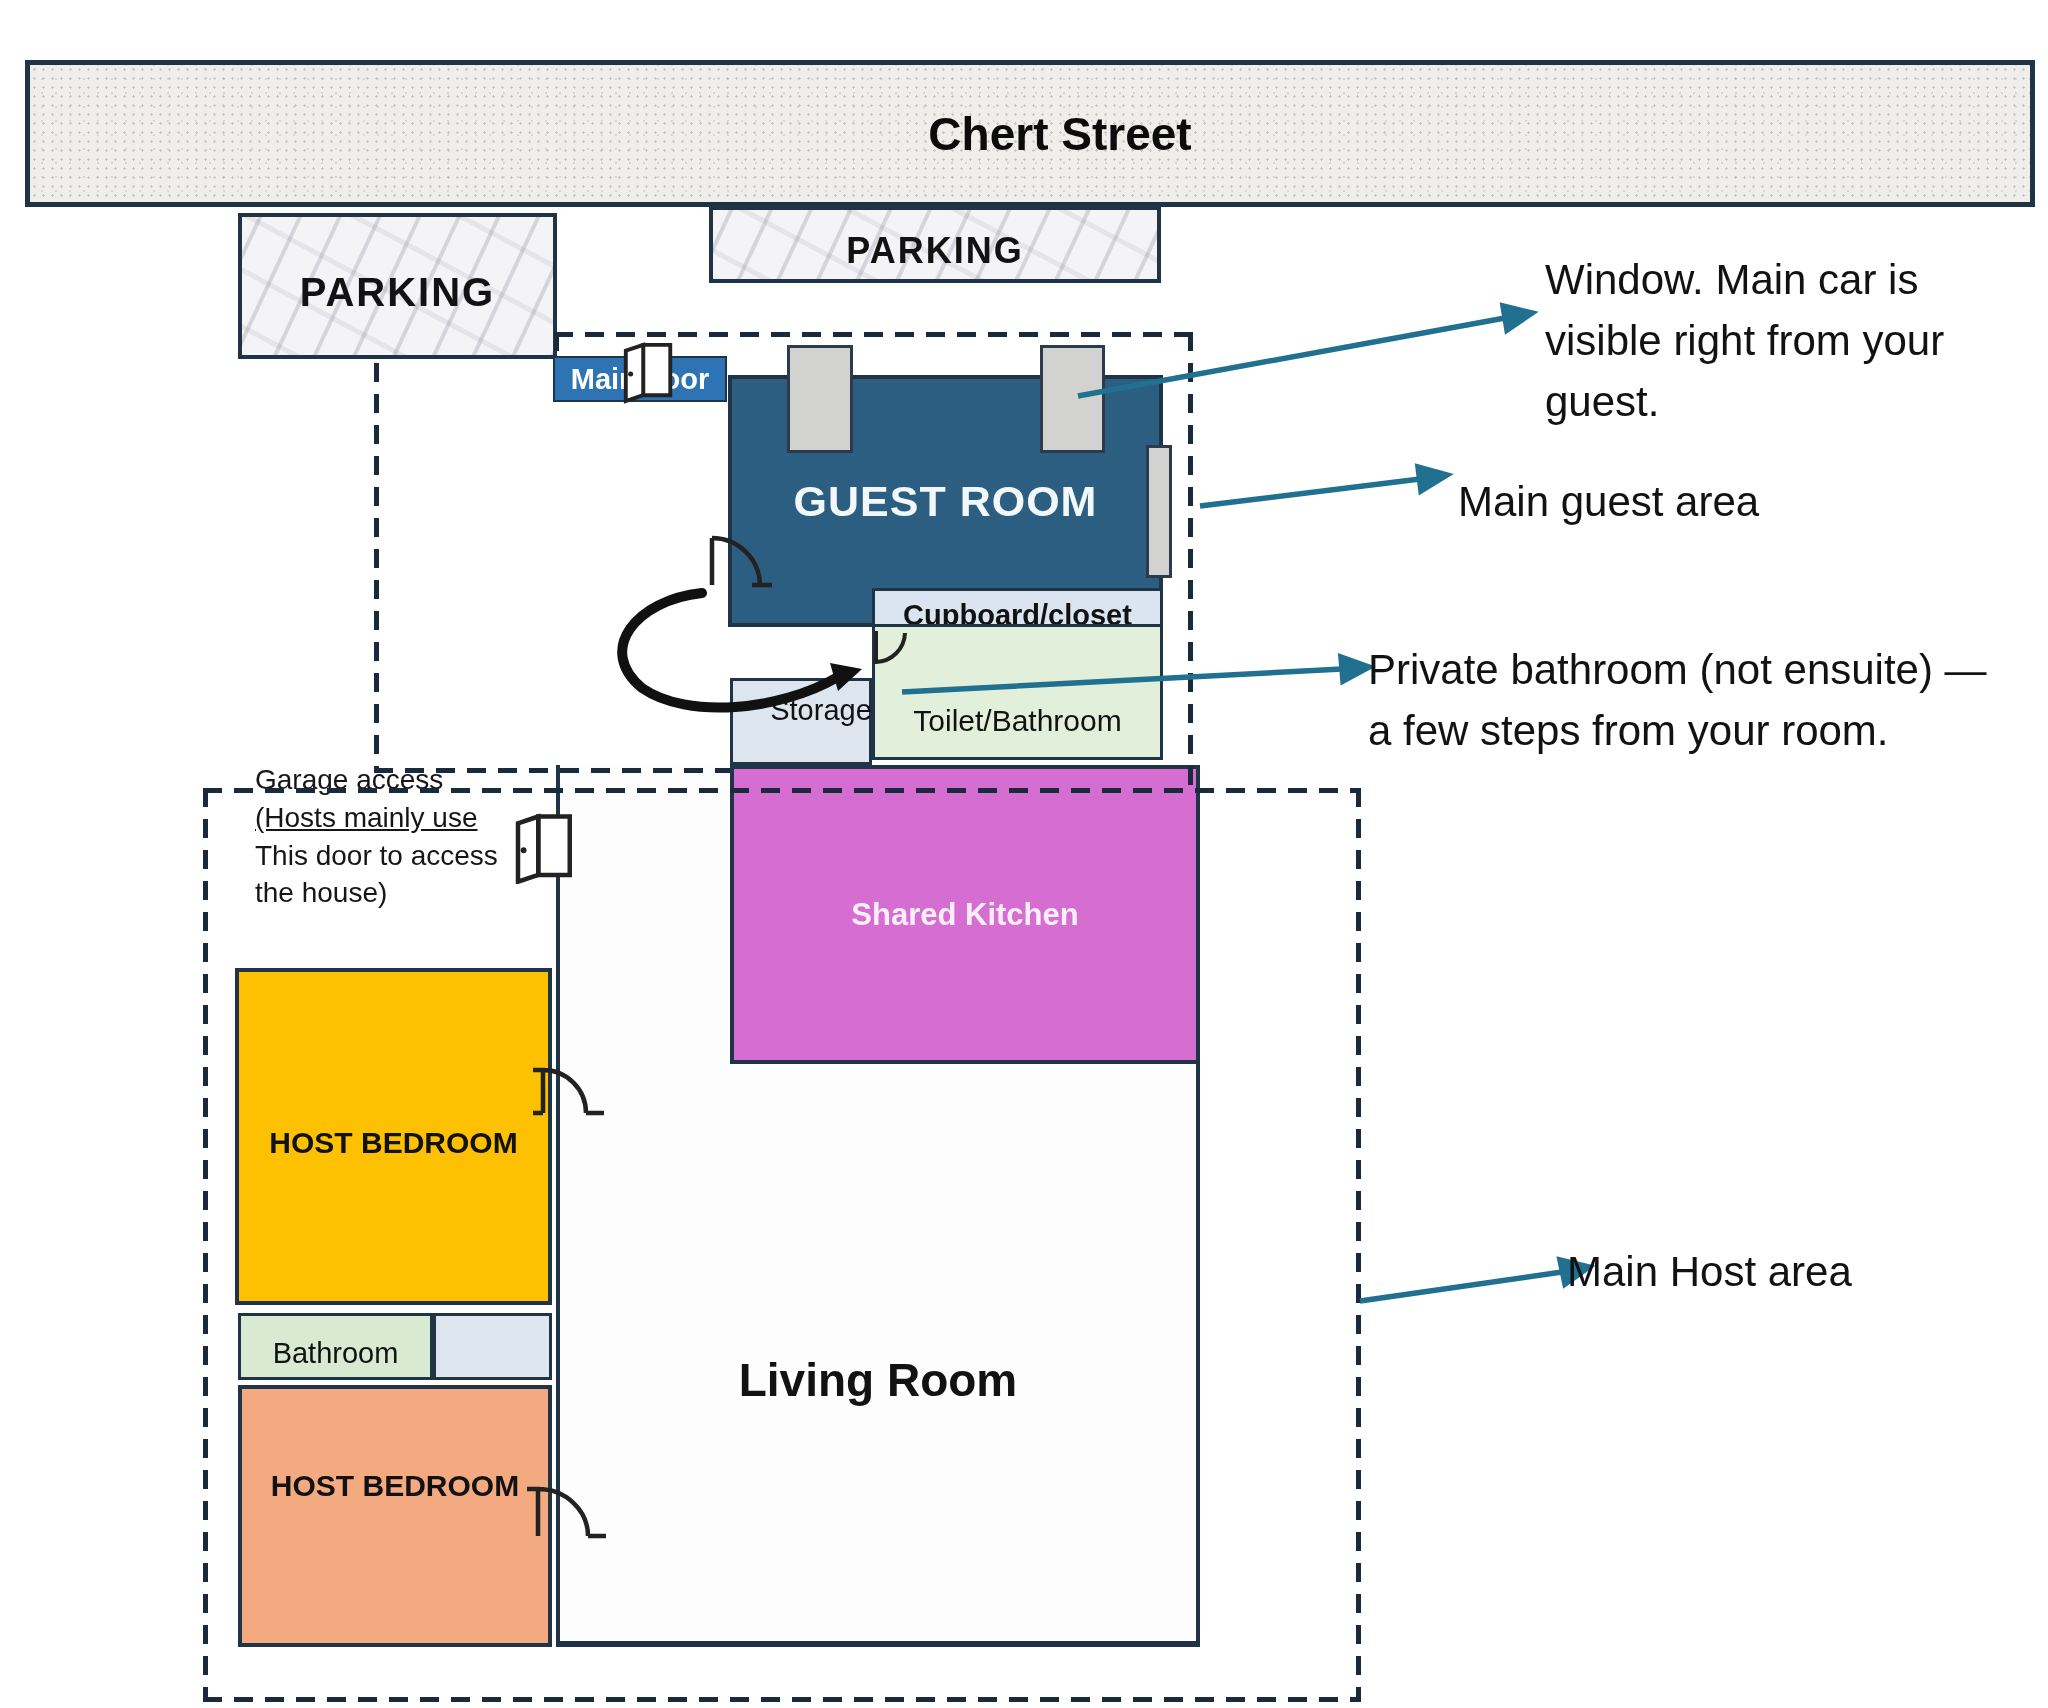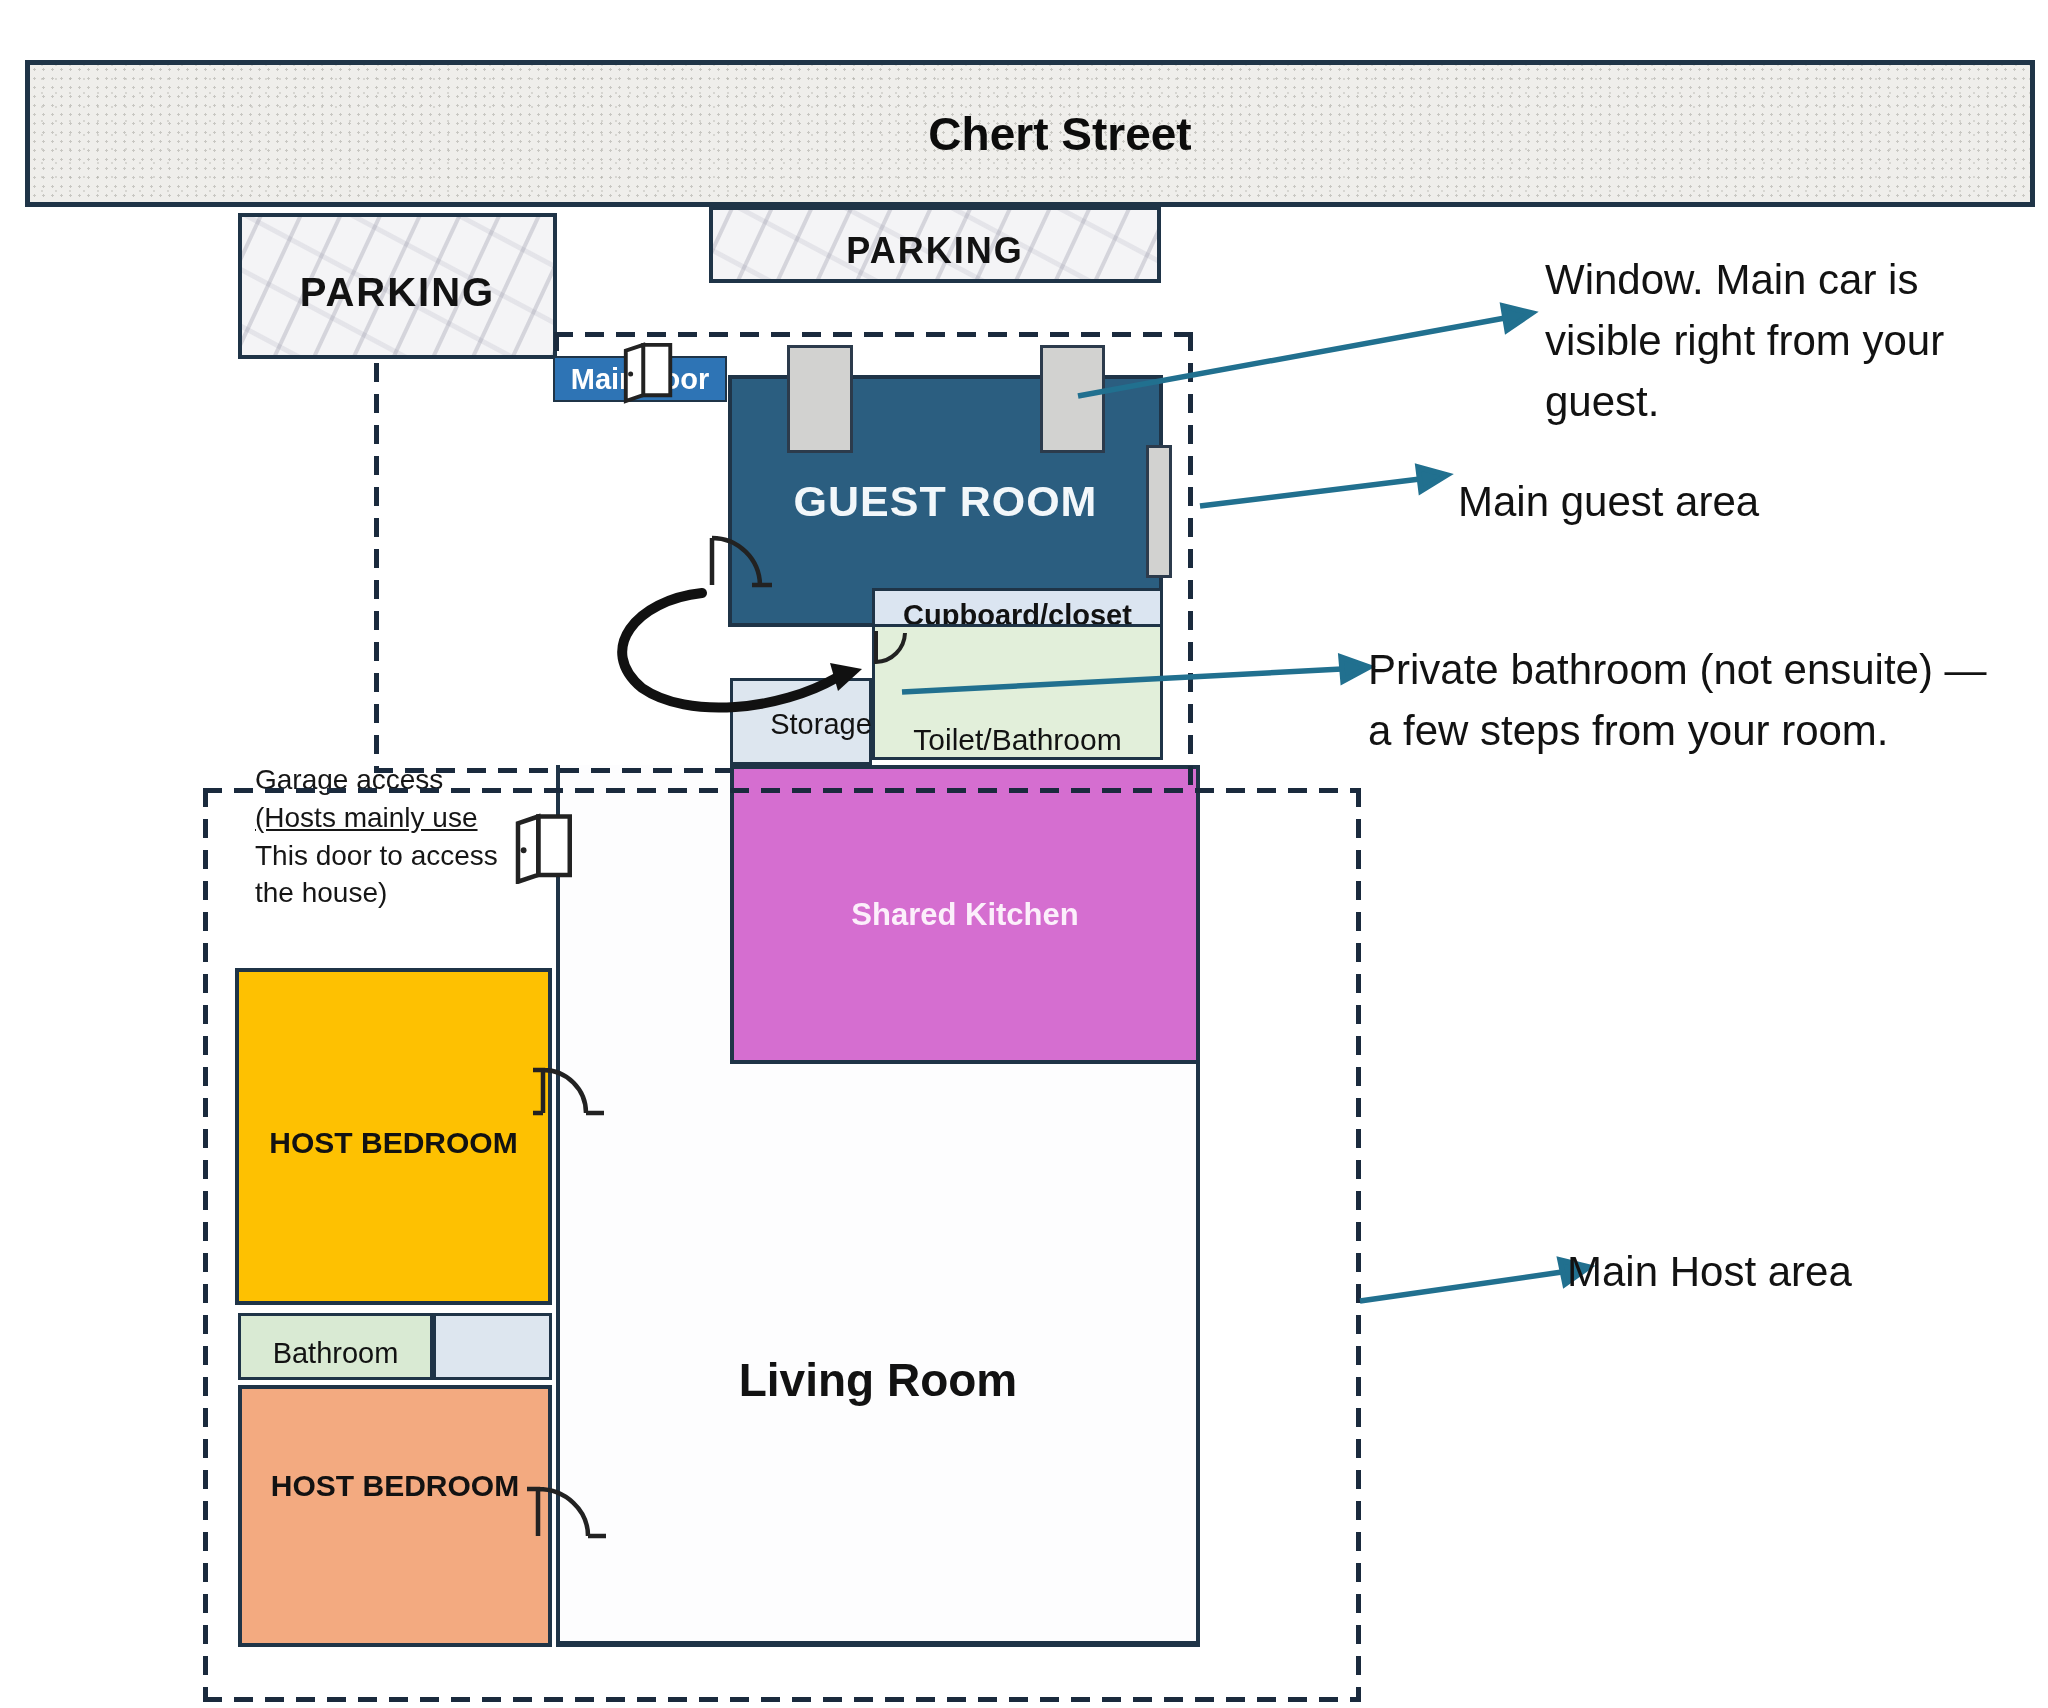--- a/index.html
+++ b/index.html
@@ -84,24 +84,24 @@
     <span style="color:var(--c-guest-room-text,#f2f7fa);font-weight:700;font-size:43px;letter-spacing:1px;">GUEST ROOM</span>
   </div>
 
   <div class="window" style="left:787px;top:345px;width:66px;height:108px;"></div>
   <div class="window" style="left:1040px;top:345px;width:65px;height:108px;"></div>
   <div class="window" style="left:1146px;top:445px;width:26px;height:133px;"></div>
 
   <div class="room" style="left:872px;top:588px;width:291px;height:41px;background:var(--c-cupboard,#dbe5f1);border-width:3px;">
     <span class="lbl" style="font-size:29px;font-weight:700;">Cupboard/closet</span>
   </div>
-  <div class="room" style="left:872px;top:624px;width:291px;height:136px;background:var(--c-toilet,#e2efda);border-width:3px;align-items:flex-end;">
+  <div class="room" style="left:872px;top:624px;width:291px;height:136px;background:var(--c-toilet,#e2efda);border-width:3px;align-items:center;">
     <span class="lbl" style="font-size:30px;font-weight:500;margin-top:58px;">Toilet/Bathroom</span>
   </div>
-  <div class="room" style="left:730px;top:678px;width:142px;height:87px;background:var(--c-storage,#dde6ef);border-width:3px;align-items:center;padding-left:40px;">
+  <div class="room" style="left:730px;top:678px;width:142px;height:87px;background:var(--c-storage,#dde6ef);border-width:3px;align-items:flex-start;padding-left:40px;">
     <span class="lbl" style="font-size:29px;font-weight:500;margin-bottom:8px;">Storage</span>
   </div>
 
   <div class="room" style="left:556px;top:765px;width:644px;height:882px;background:var(--c-living,#fdfdfe);
               border-top:none;border-width:4px;border-bottom-width:6px;align-items:flex-start;">
     <span class="lbl" style="font-size:46px;font-weight:700;margin-top:588px;">Living Room</span>
   </div>
 
   <div class="room" style="left:730px;top:765px;width:470px;height:299px;background:var(--c-kitchen,#d56ed0);">
     <span style="color:var(--c-kitchen-text,#fceffb);font-weight:600;font-size:31px;">Shared Kitchen</span>

